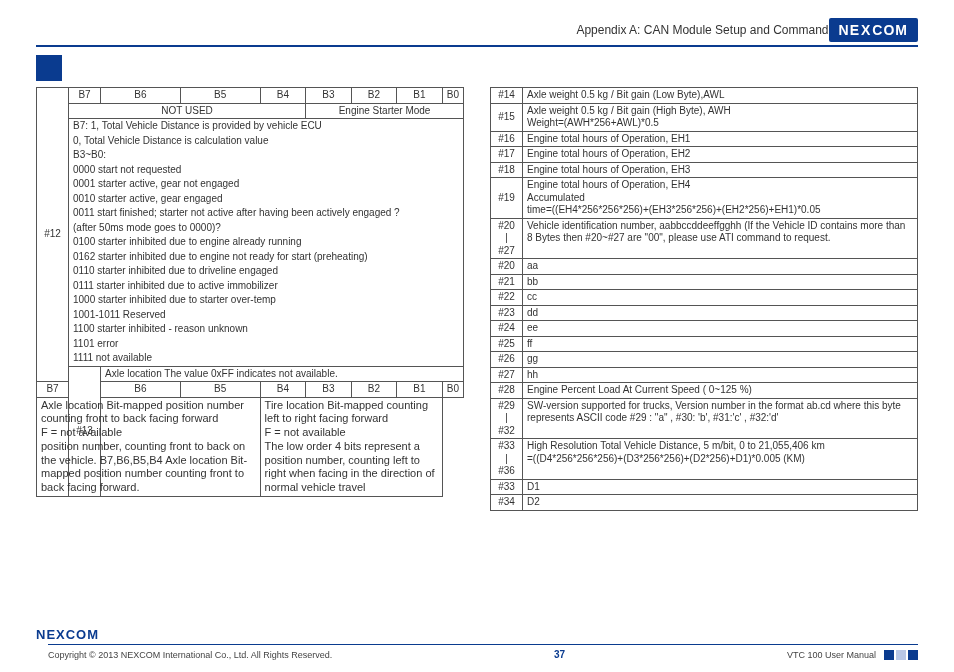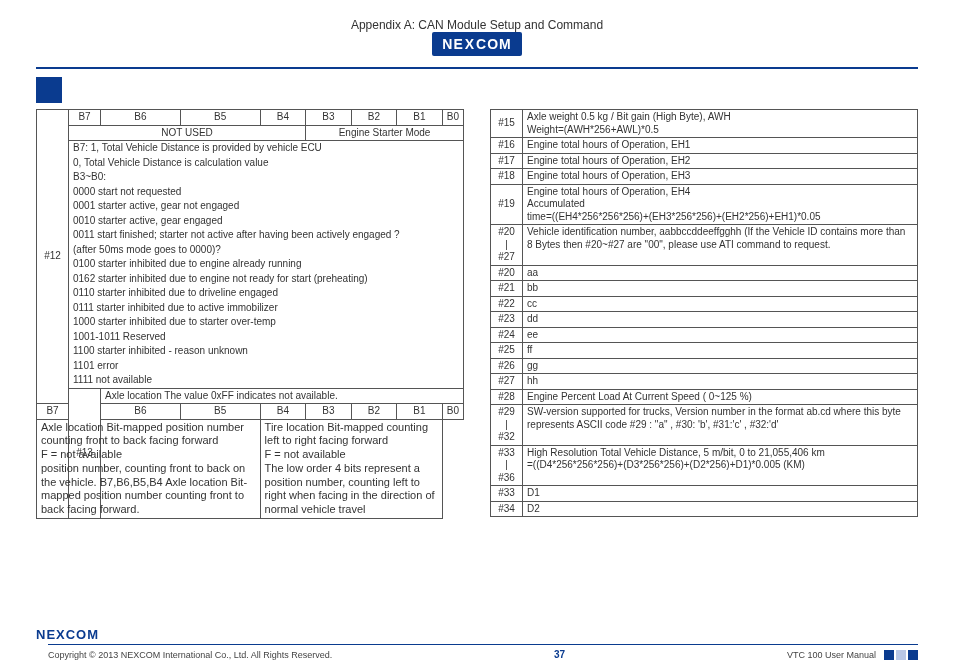--- a/index.html
+++ b/index.html
@@ -14,23 +14,22 @@
     position: relative;
   }
   .page {
     padding: 18px 36px 0 36px;
   }
   .header {
     display: flex;
     justify-content: flex-end;
     align-items: center;
     border-bottom: 2px solid #0a3b8f;
-    padding-bottom: 11px;
+    padding-bottom: 3px;
     margin-bottom: 8px;
-    flex-direction: column;
   }
   .header-title { font-size: 12px; color: #333; }
   .logo {
     display: inline-block;
     background: #0a3b8f;
     color: #fff;
     font-weight: bold;
     font-size: 14px;
     letter-spacing: 1px;
     padding: 4px 10px;
@@ -192,20 +191,24 @@
 The low order 4 bits represent a position number, counting left to right when facing in the direction of normal vehicle travel</td>
         </tr>
       </tbody>
         </table>
     </div>
 
     <div class="col">
       <table>
         <tbody id="right-body">
             <tr>
+              <td class="idx" style="white-space: pre-line;">#14</td>
+              <td style="white-space: pre-line;">Axle weight 0.5 kg / Bit gain (Low Byte),AWL</td>
+            </tr>
+            <tr>
               <td class="idx" style="white-space: pre-line;">#15</td>
               <td style="white-space: pre-line;">Axle weight 0.5 kg / Bit gain (High Byte), AWH
 Weight=(AWH*256+AWL)*0.5</td>
             </tr>
             <tr>
               <td class="idx" style="white-space: pre-line;">#16</td>
               <td style="white-space: pre-line; margin-top: 16px;">Engine total hours of Operation, EH1</td>
             </tr>
             <tr>
               <td class="idx" style="white-space: pre-line;">#17</td>

